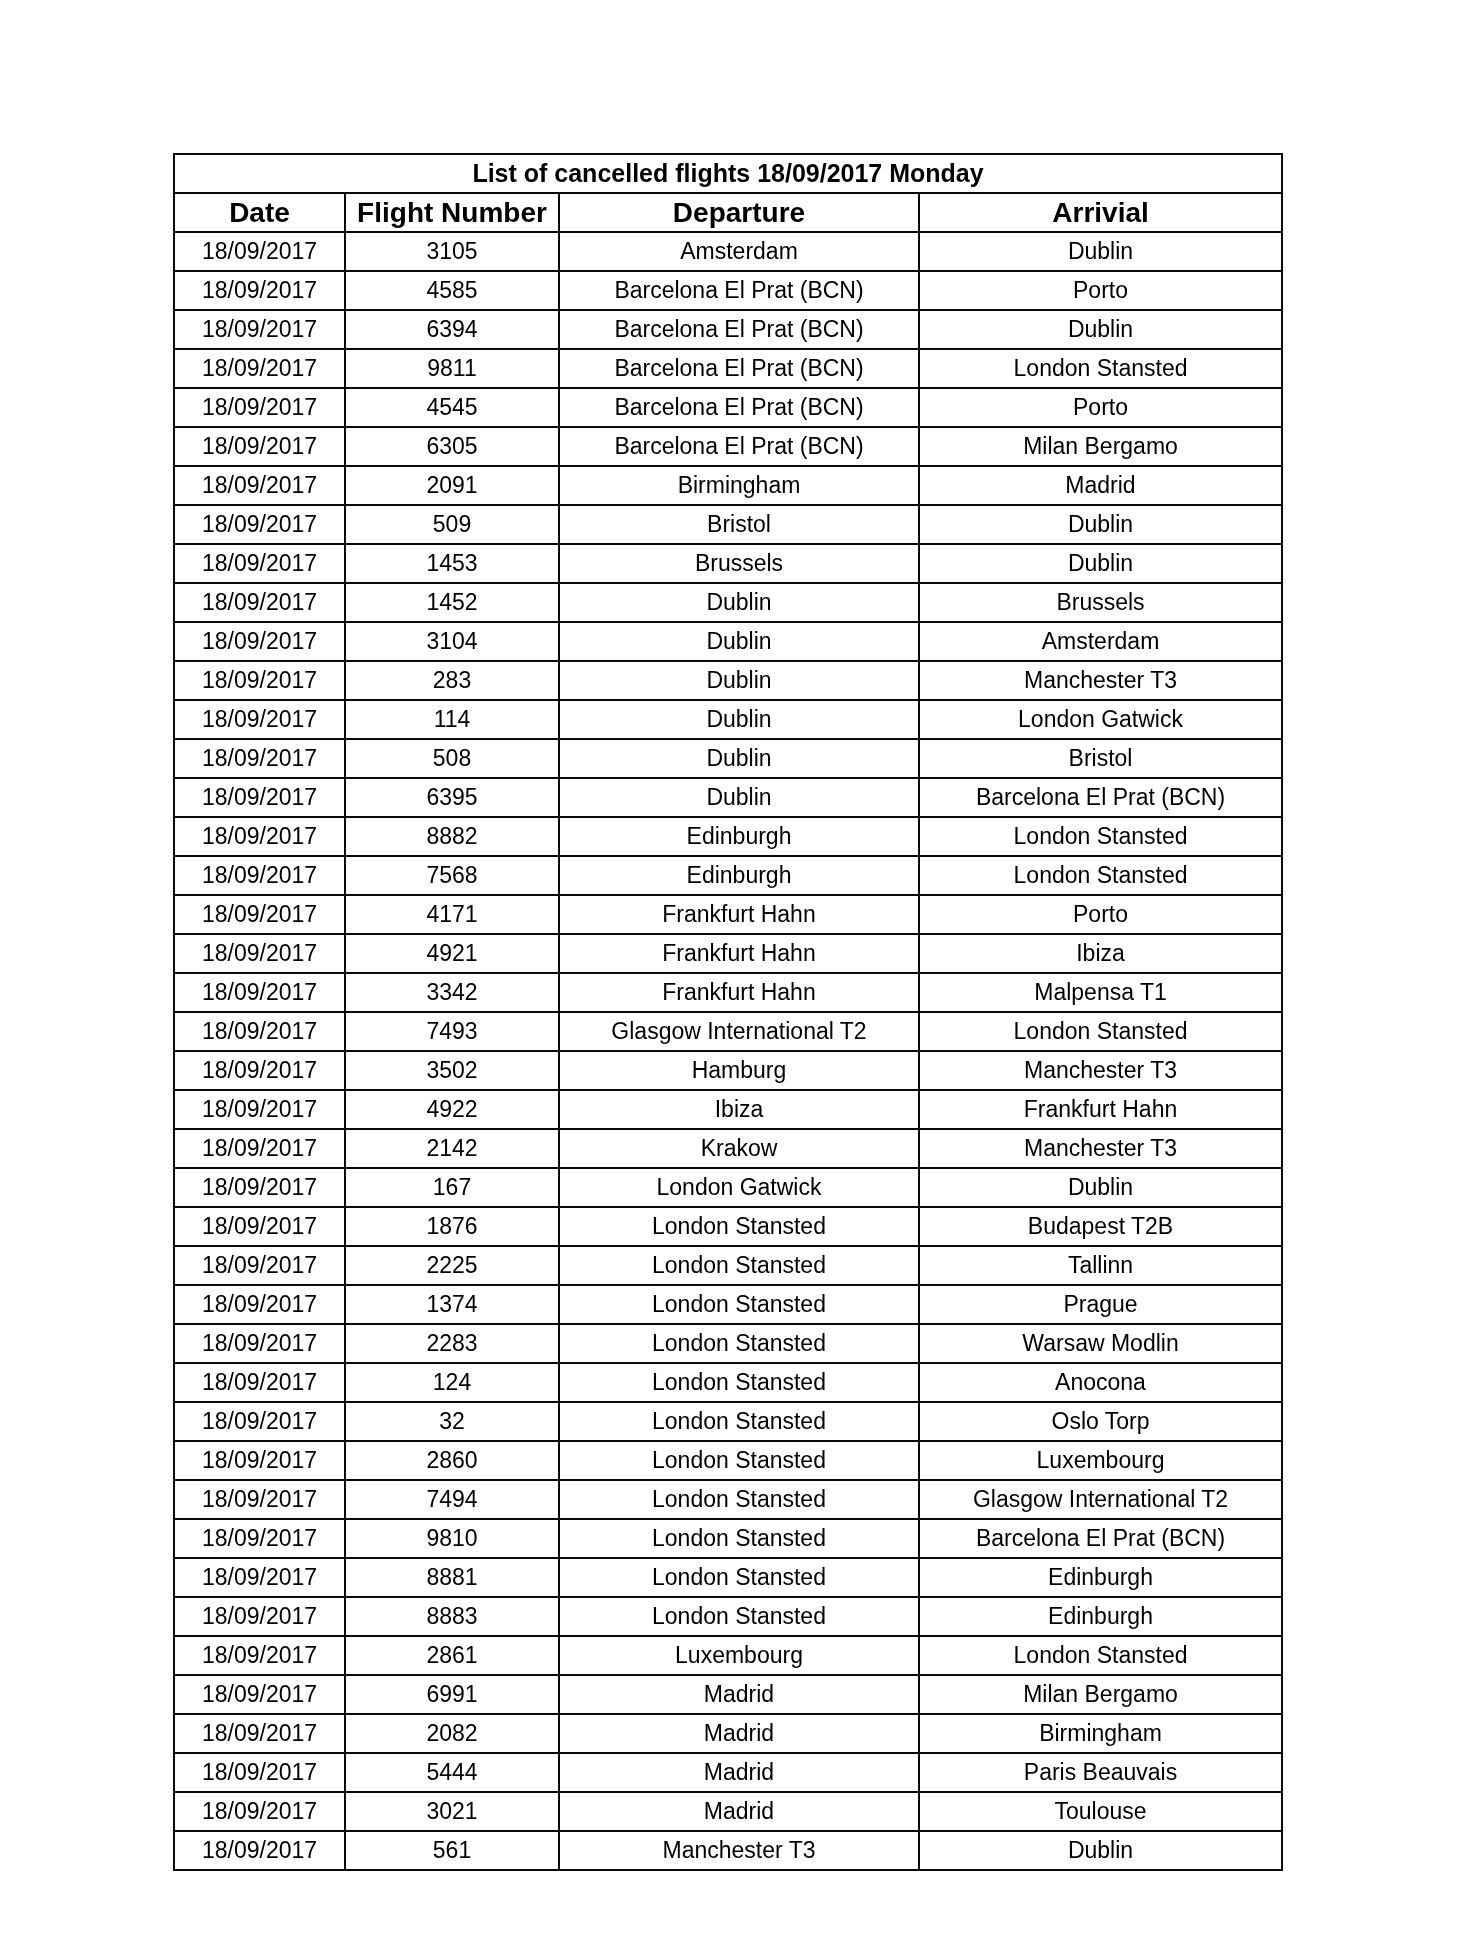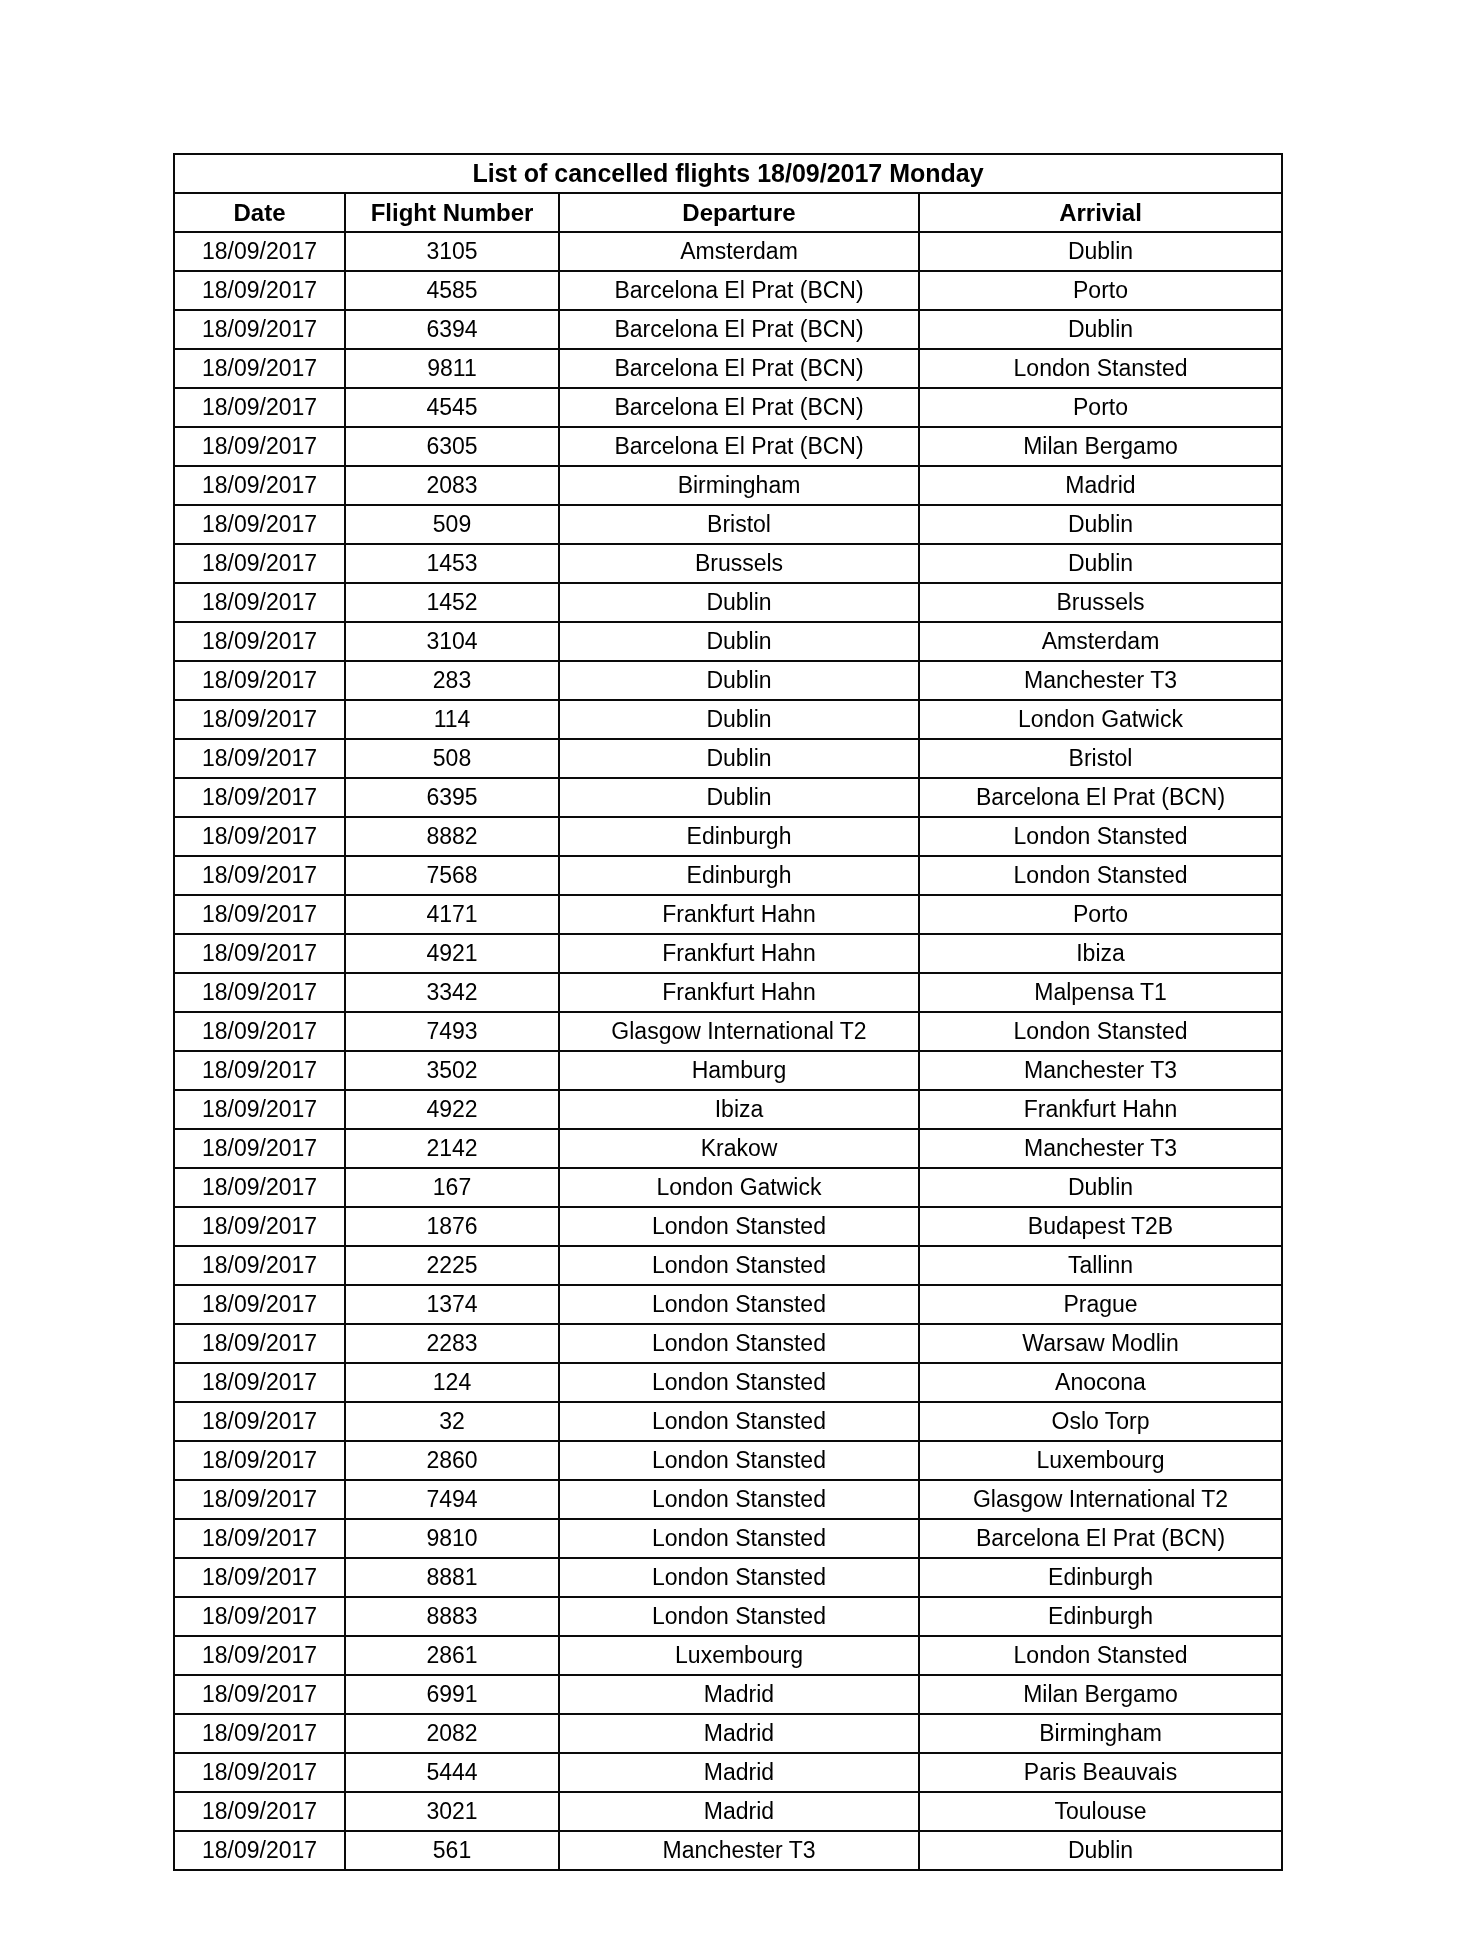--- a/index.html
+++ b/index.html
@@ -35,21 +35,21 @@
     height: 37px;
     padding: 0 4px;
     overflow: hidden;
     white-space: nowrap;
   }
   th.title-cell {
     font-size: 25px;
     font-weight: bold;
   }
   tr.header-row th {
-    font-size: 24px;
+    font-size: 28px;
     font-weight: bold;
   }
   tbody td {
     font-size: 23px;
     font-weight: normal;
   }
 </style>
 </head>
 <body>
 
@@ -104,21 +104,21 @@
           <td>Porto</td>
         </tr>
         <tr>
           <td>18/09/2017</td>
           <td>6305</td>
           <td>Barcelona El Prat (BCN)</td>
           <td>Milan Bergamo</td>
         </tr>
         <tr>
           <td>18/09/2017</td>
-          <td>2083</td>
+          <td>2091</td>
           <td>Birmingham</td>
           <td>Madrid</td>
         </tr>
         <tr>
           <td>18/09/2017</td>
           <td>509</td>
           <td>Bristol</td>
           <td>Dublin</td>
         </tr>
         <tr>

